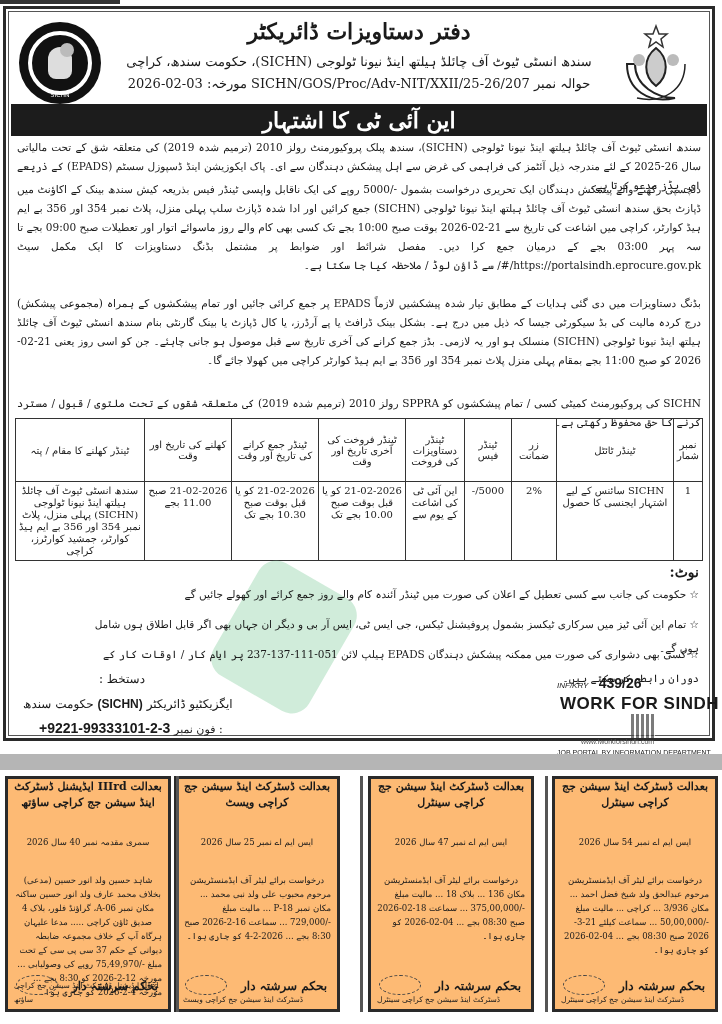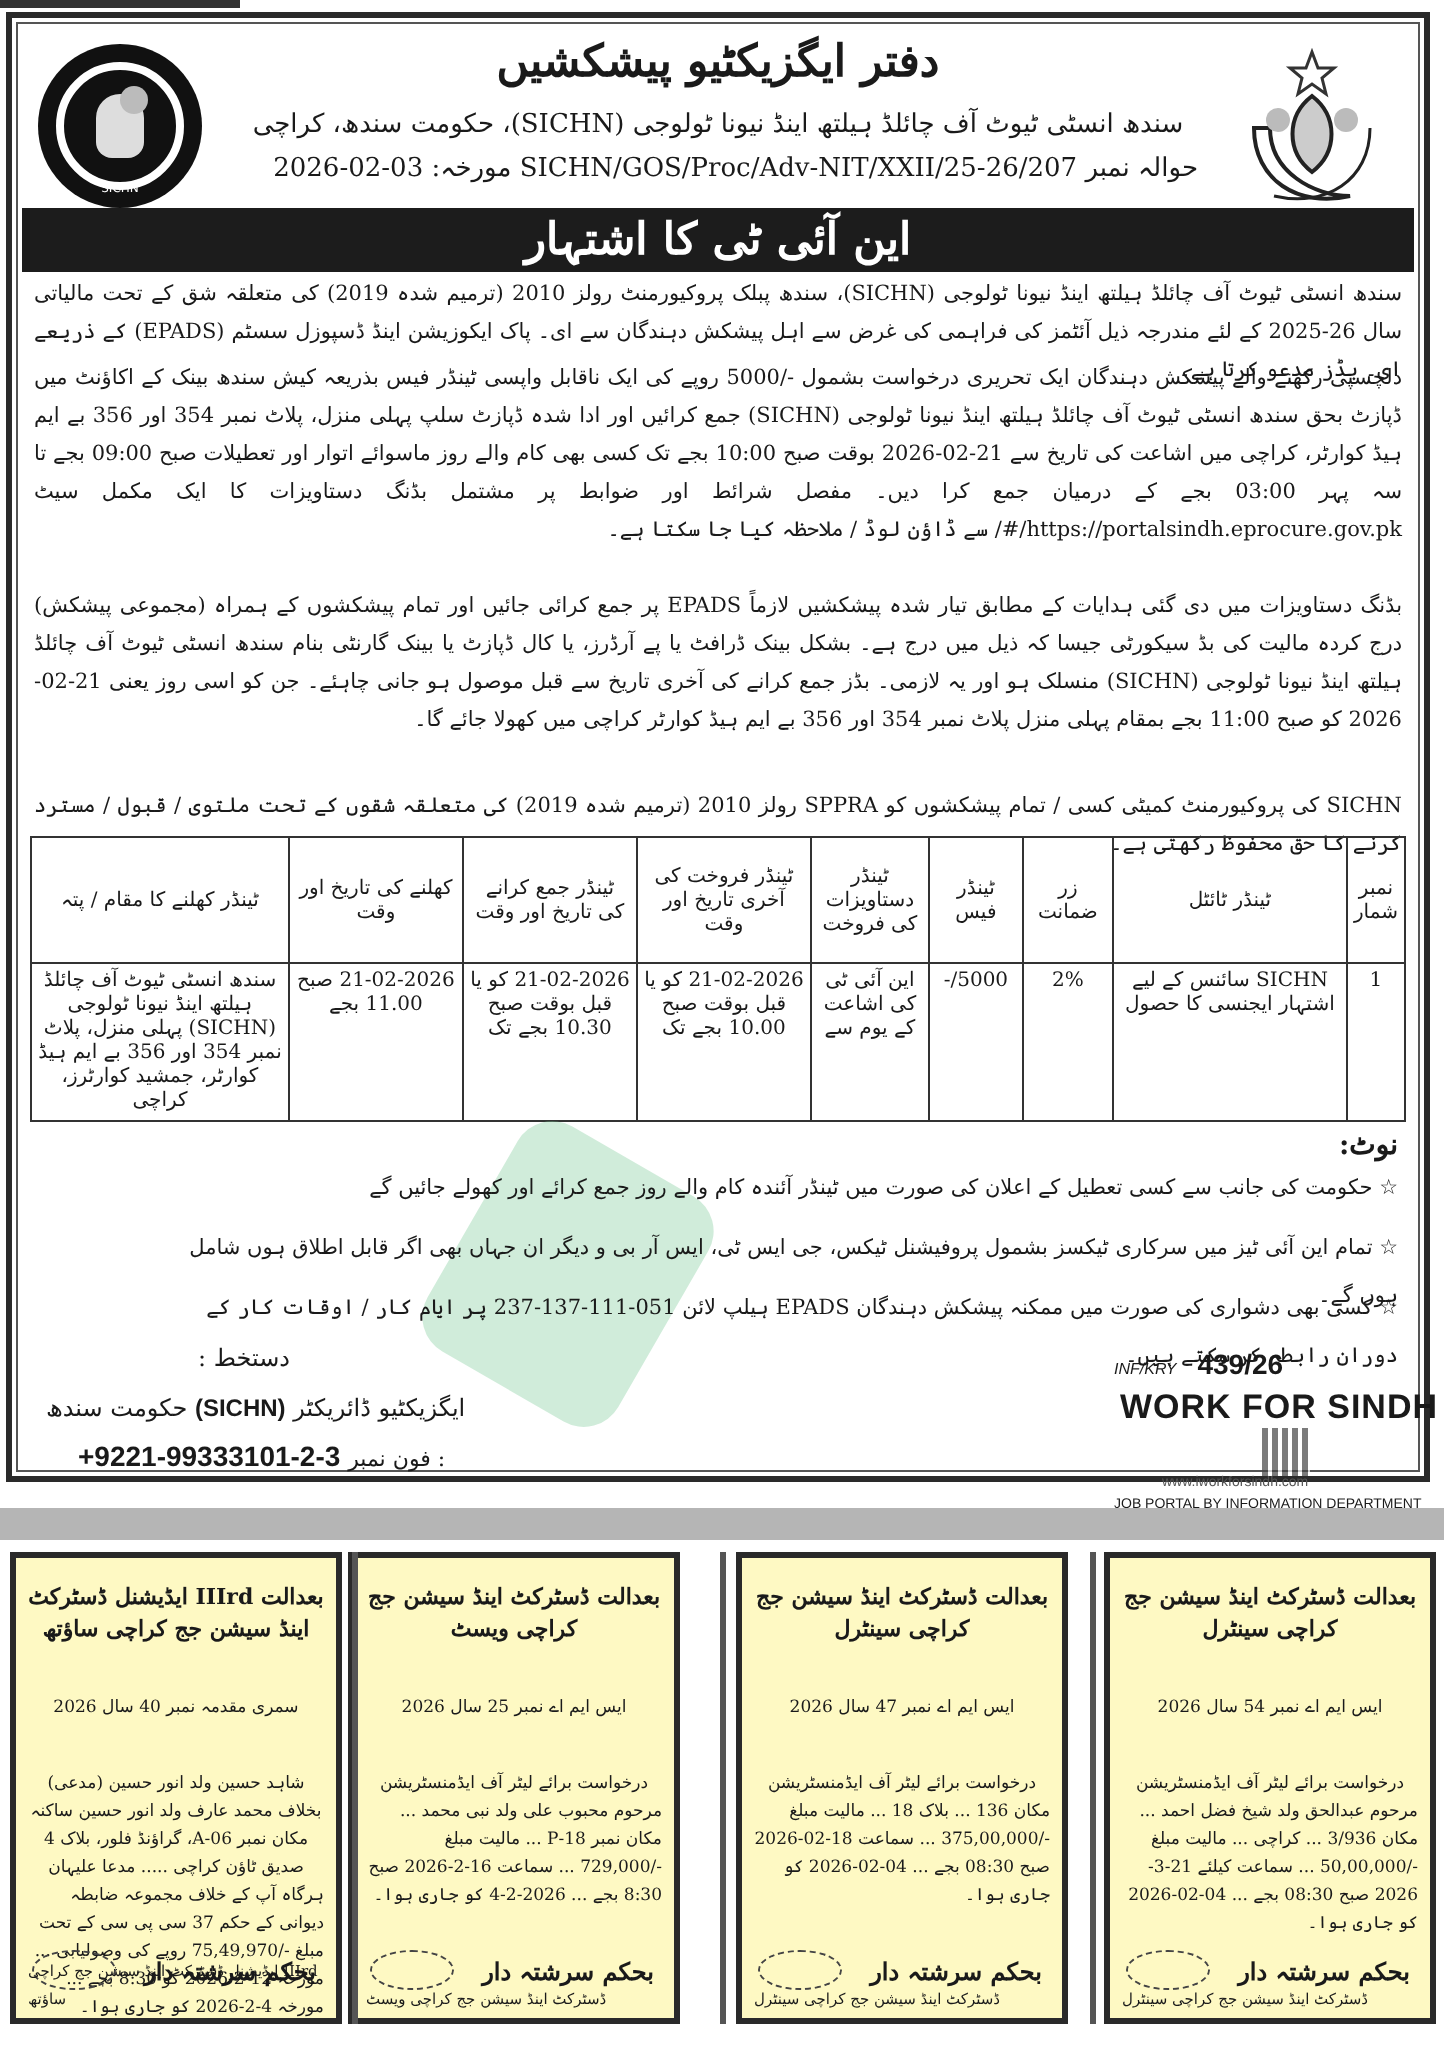--- a/index.html
+++ b/index.html
@@ -12,21 +12,21 @@
   .logo-left { position: absolute; left: 10px; top: 10px; width: 82px; height: 82px; border-radius: 50%;
                background: #111; display:flex; align-items:center; justify-content:center; }
   .logo-left .ring { width: 56px; height: 56px; border-radius: 50%; border: 4px solid #fff; background:#111;
                      display:flex; align-items:center; justify-content:center; }
   .logo-left .fig { width: 24px; height: 32px; border-radius: 12px 12px 8px 8px; background: #ddd; position: relative; }
   .logo-left .fig::after { content:""; position:absolute; left:12px; top:-4px; width:14px; height:14px; border-radius:50%; background:#bbb; }
   .logo-left .cap { position:absolute; bottom:6px; width:100%; text-align:center; color:#fff; font-size:6px; font-family:"DejaVu Sans",sans-serif; }
   .logo-right { position: absolute; right: 14px; top: 12px; width: 78px; height: 82px; }
   .title-ur { position: absolute; left: 0; right: 0; top: 6px; text-align: center; font-size: 22px; font-weight: bold; direction: rtl; }
   .subtitle-ur { position: absolute; left: 110px; right: 110px; top: 42px; text-align: center; font-size: 13px; direction: rtl; }
-  .refline { position: absolute; left: 110px; right: 110px; top: 64px; font-size: 13px; direction: rtl; }
+  .refline { position: absolute; left: 110px; right: 110px; top: 64px; text-align: center; font-size: 13px; direction: rtl; }
   .banner { position: absolute; left: 2px; right: 2px; top: 92px; height: 32px; background: #1c1c1c; color: #fff;
             text-align: center; font-size: 22px; font-weight: bold; line-height: 32px; direction: rtl; }
   .para { position: absolute; left: 8px; right: 8px; font-size: 10.5px; line-height: 19px; direction: rtl; text-align: justify; }
   .p1 { top: 126px; } .p2 { top: 168px; } .p3 { top: 282px; } .p4 { top: 382px; }
   table.tender { position: absolute; left: 6px; right: 6px; top: 406px; width: calc(100% - 12px);
                  border-collapse: collapse; direction: rtl; font-size: 10px; }
   table.tender th, table.tender td { border: 1px solid #333; text-align: center; vertical-align: middle; padding: 3px; }
   table.tender th { height: 56px; font-weight: normal; }
   table.tender td { height: 68px; vertical-align: top; line-height: 12px; margin-top: 38px; }
   .note-h { position: absolute; right: 10px; top: 552px; font-size: 14px; font-weight: bold; direction: rtl; }
@@ -41,21 +41,21 @@
   .wfs .inf { font-size: 8px; font-style: italic; } .wfs .num { font-size: 14px; font-weight: bold; margin-left: 6px; }
   .wfs .brand { font-size: 17px; font-weight: bold; letter-spacing: 0.5px; margin-top: 2px; display:flex; align-items:center;flex-direction:column; }
   .wfs .qr { width: 24px; height: 24px; margin-left: 6px; background:
       repeating-linear-gradient(90deg,#444 0 3px,#fff 3px 5px), #444; opacity: .7; }
   .wfs .url { font-size: 7px; color: #555; margin-left: 24px; }
   .wfs .dept { font-size: 7px; margin-top: 4px; }
   .watermark { position: absolute; left: 220px; top: 560px; width: 110px; height: 130px; border-radius: 20px;
                background: rgba(120,200,150,0.35); transform: rotate(30deg); }
   .sepbar { position: absolute; left: 0; right: 0; top: 754px; height: 16px; background: #b5b5b5; }
   .court { position: absolute; top: 776px; height: 236px; width: 166px; border: 3px solid #2a2a2a;
-           box-sizing: border-box; direction: rtl; font-size: 8.5px; line-height: 14px; padding: 12px 6px; background:#fef9c3; }
+           box-sizing: border-box; direction: rtl; font-size: 8.5px; line-height: 14px; padding: 0 6px; background:#fdba74; }
   .court .ch { text-align: center; font-weight: bold; font-size: 11px; line-height: 16px; }
   .court .cs { text-align: center; margin-top: 24px; }
   .court .foot { position: absolute; bottom: 16px; right: 10px; font-weight: bold; font-size: 12px; }
   .court .seal { position: absolute; bottom: 14px; left: 8px; width: 40px; height: 18px; border: 1px dashed #444; border-radius: 50%; }
   .court .court-foot { position: absolute; bottom: 2px; left: 6px; right: 6px; font-size: 7.5px; text-align: left; }
   .c1 { left: 5px; } .c2 { left: 174px; } .c3 { left: 368px; } .c4 { left: 552px; }
   .vsep { position: absolute; top: 776px; height: 236px; width: 3px; background: #555; }
 </style>
 </head>
 <body>
@@ -74,21 +74,21 @@
 
     <svg class="logo-right" viewBox="0 0 78 82">
       <polygon points="39,2 42,10 50,10 44,15 46,23 39,18 32,23 34,15 28,10 36,10" fill="none" stroke="#333" stroke-width="1.5"></polygon>
       <path d="M39,24 C52,34 52,52 39,62 C26,52 26,34 39,24 Z" fill="#ccc" stroke="#222" stroke-width="2"></path>
       <path d="M10,40 C10,66 32,80 58,74 C40,74 18,62 18,40 Z" fill="none" stroke="#222" stroke-width="2"></path>
       <path d="M68,40 C68,66 46,80 20,74" fill="none" stroke="#222" stroke-width="1.5"></path>
       <circle cx="22" cy="36" r="6" fill="#bbb"></circle>
         <circle cx="56" cy="36" r="6" fill="#bbb"></circle>
     </svg>
 
-    <div class="title-ur">دفتر ایگزیکٹیو پیشکشیں</div>
+    <div class="title-ur">دفتر دستاویزات ڈائریکٹر</div>
     <div class="subtitle-ur">سندھ انسٹی ٹیوٹ آف چائلڈ ہیلتھ اینڈ نیونا ٹولوجی (SICHN)، حکومت سندھ، کراچی</div>
     <div class="refline">حوالہ نمبر SICHN/GOS/Proc/Adv-NIT/XXII/25-26/207 مورخہ: 03-02-2026</div>
 
     <div class="banner">این آئی ٹی کا اشتہار</div>
 
     <div class="para p1">سندھ انسٹی ٹیوٹ آف چائلڈ ہیلتھ اینڈ نیونا ٹولوجی (SICHN)، سندھ پبلک پروکیورمنٹ رولز 2010 (ترمیم شدہ 2019) کی متعلقہ شق کے تحت مالیاتی سال 26-2025 کے لئے مندرجہ ذیل آئٹمز کی فراہمی کی غرض سے اہل پیشکش دہندگان سے ای۔ پاک ایکوزیشن اینڈ ڈسپوزل سسٹم (EPADS) کے ذریعے ای۔ بڈز مدعو کرتا ہے۔</div>
     <div class="para p2">دلچسپی رکھنے والے پیشکش دہندگان ایک تحریری درخواست بشمول -/5000 روپے کی ایک ناقابل واپسی ٹینڈر فیس بذریعہ کیش سندھ بینک کے اکاؤنٹ میں ڈپازٹ بحق سندھ انسٹی ٹیوٹ آف چائلڈ ہیلتھ اینڈ نیونا ٹولوجی (SICHN) جمع کرائیں اور ادا شدہ ڈپازٹ سلپ پہلی منزل، پلاٹ نمبر 354 اور 356 بے ایم ہیڈ کوارٹر، کراچی میں اشاعت کی تاریخ سے 21-02-2026 بوقت صبح 10:00 بجے تک کسی بھی کام والے روز ماسوائے اتوار اور تعطیلات صبح 09:00 بجے تا سہ پہر 03:00 بجے کے درمیان جمع کرا دیں۔ مفصل شرائط اور ضوابط پر مشتمل بڈنگ دستاویزات کا ایک مکمل سیٹ https://portalsindh.eprocure.gov.pk/#/ سے ڈاؤن لوڈ / ملاحظہ کیا جا سکتا ہے۔</div>
     <div class="para p3">بڈنگ دستاویزات میں دی گئی ہدایات کے مطابق تیار شدہ پیشکشیں لازماً EPADS پر جمع کرائی جائیں اور تمام پیشکشوں کے ہمراہ (مجموعی پیشکش) درج کردہ مالیت کی بڈ سیکورٹی جیسا کہ ذیل میں درج ہے۔ بشکل بینک ڈرافٹ یا پے آرڈرز، یا کال ڈپازٹ یا بینک گارنٹی بنام سندھ انسٹی ٹیوٹ آف چائلڈ ہیلتھ اینڈ نیونا ٹولوجی (SICHN) منسلک ہو اور یہ لازمی۔ بڈز جمع کرانے کی آخری تاریخ سے قبل موصول ہو جانی چاہئے۔ جن کو اسی روز یعنی 21-02-2026 کو صبح 11:00 بجے بمقام پہلی منزل پلاٹ نمبر 354 اور 356 بے ایم ہیڈ کوارٹر کراچی میں کھولا جائے گا۔</div>
     <div class="para p4">SICHN کی پروکیورمنٹ کمیٹی کسی / تمام پیشکشوں کو SPPRA رولز 2010 (ترمیم شدہ 2019) کی متعلقہ شقوں کے تحت ملتوی / قبول / مسترد کرنے کا حق محفوظ رکھتی ہے۔</div>
 

